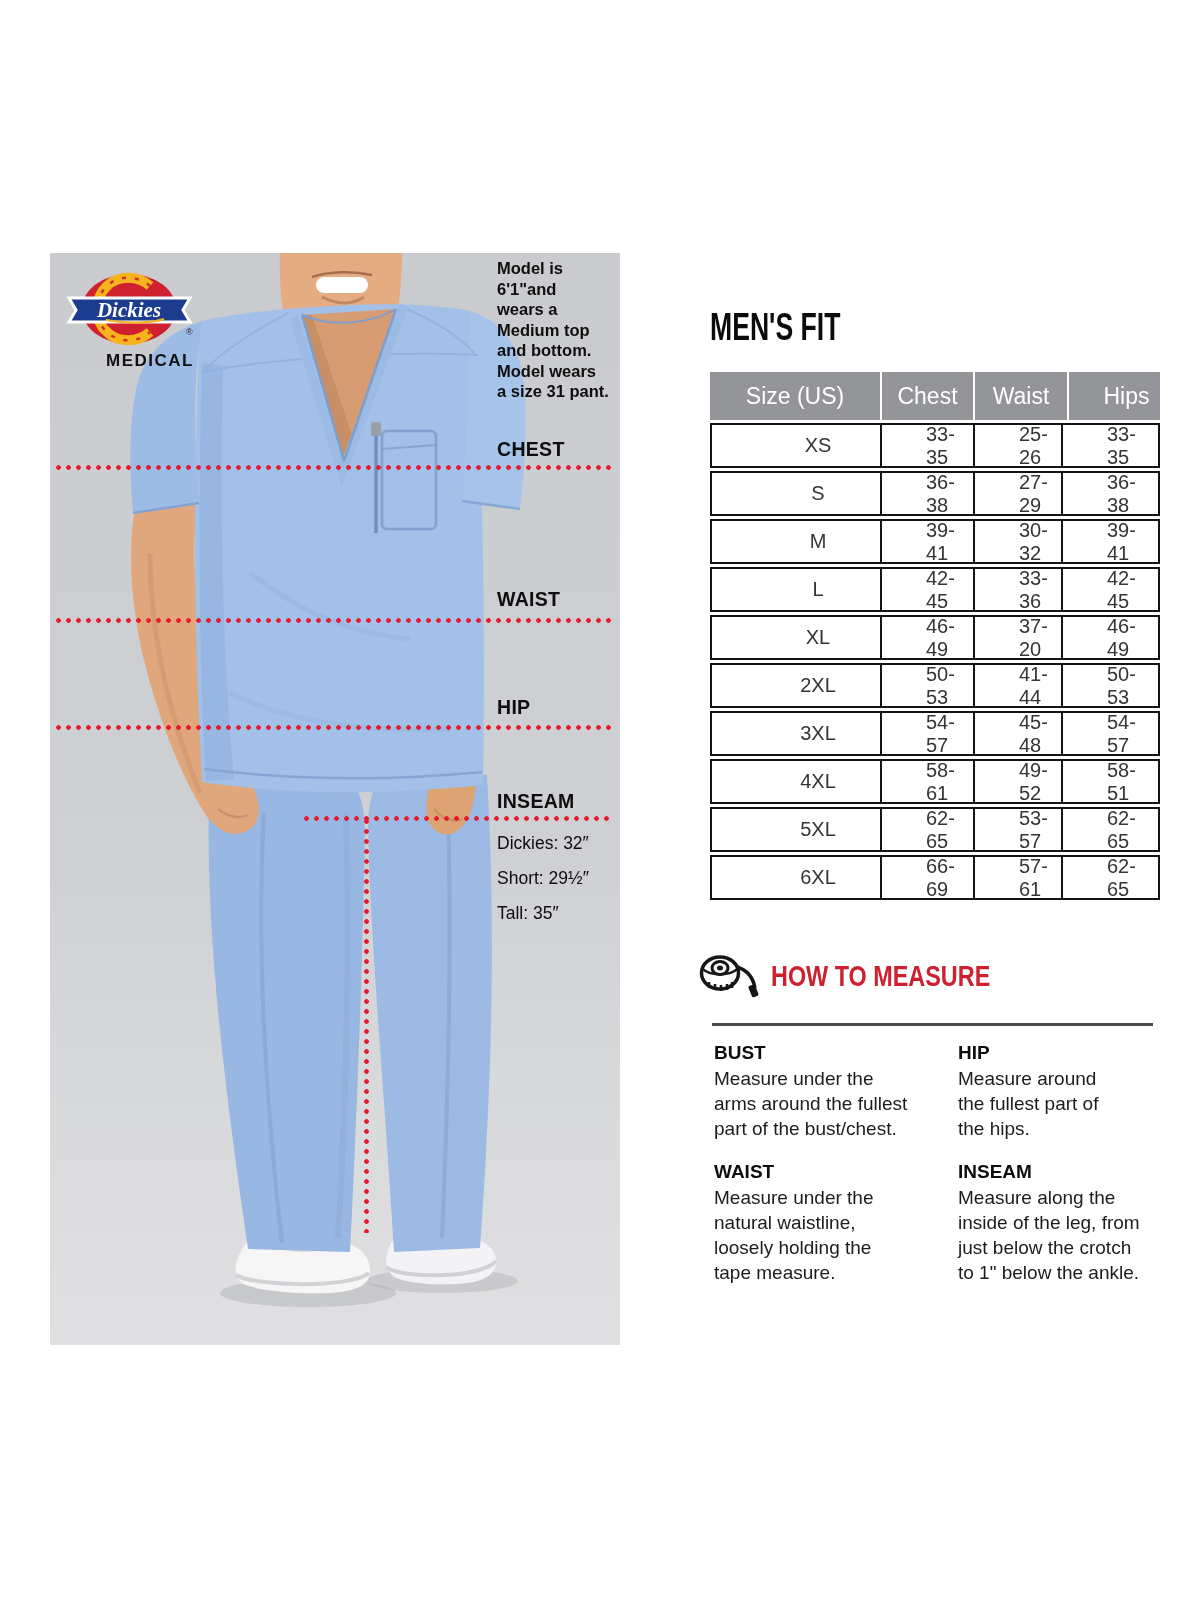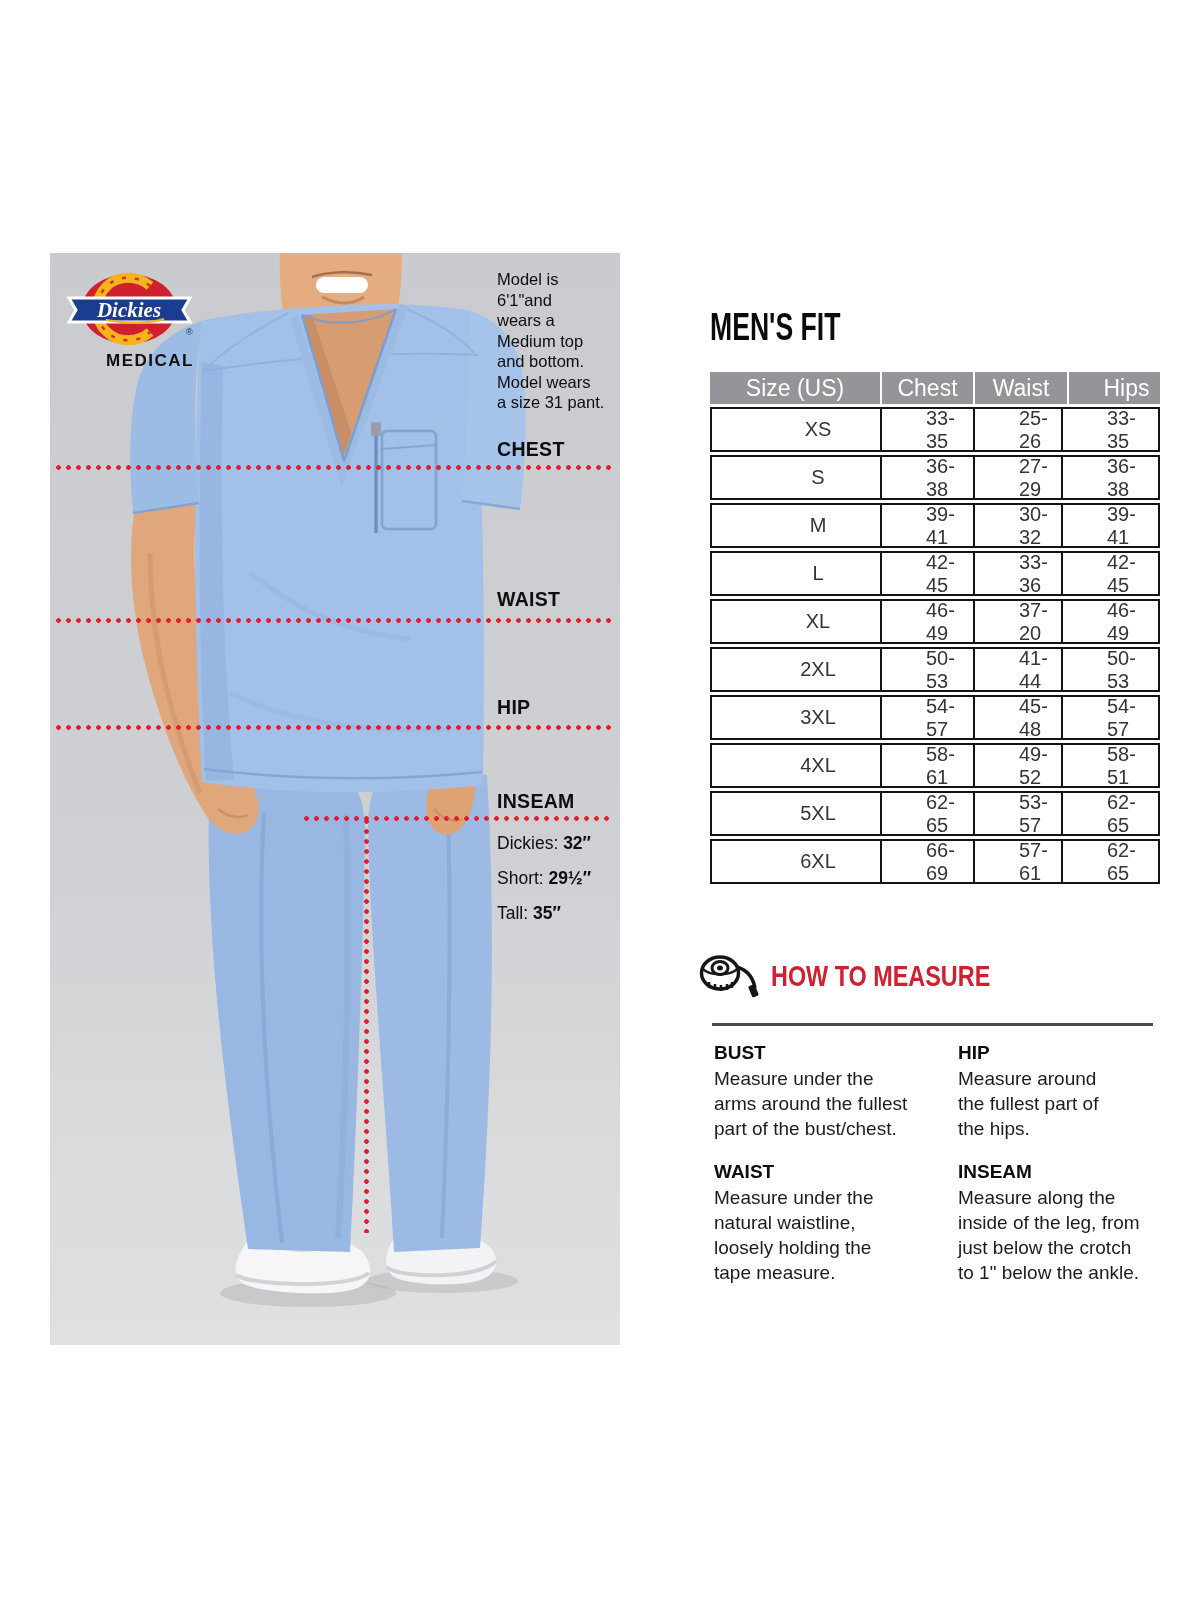--- a/index.html
+++ b/index.html
@@ -14,46 +14,46 @@
 
   
   .photo{position:absolute;left:50px;top:253px;width:570px;height:1092px;
          background:linear-gradient(180deg,#cacbce 0%,#cfd0d3 55%,#d9dadc 80%,#e0e0e2 100%);overflow:hidden;}
   .photo svg.model{position:absolute;left:0;top:0;width:570px;height:1092px;display:block;}
 
   .logo{position:absolute;left:16px;top:18px;width:128px;height:78px;}
   .logo-sub{position:absolute;left:16px;top:98px;width:128px;text-align:right;
             font-weight:bold;font-size:17px;letter-spacing:1.5px;color:#101010;}
 
-  .model-note{position:absolute;left:447px;top:16px;width:125px;font-weight:normal;
+  .model-note{position:absolute;left:447px;top:5px;width:125px;font-weight:bold;
               font-size:16.5px;line-height:20.5px;color:#0e0e0e;white-space:pre-line;}
 
   .photo-label{position:absolute;left:447px;font-weight:bold;font-size:19.5px;
                letter-spacing:.3px;color:#0e0e0e;}
   .lbl-chest{top:185px;} .lbl-waist{top:335px;} .lbl-hip{top:443px;} .lbl-inseam{top:537px;}
 
   .dot-h{position:absolute;height:5px;background-image:radial-gradient(circle at 2.5px 2.5px,var(--red) 2px,rgba(0,0,0,0) 2.6px);
          background-size:10px 5px;background-repeat:repeat-x;}
   .dot-v{position:absolute;width:5px;background-image:radial-gradient(circle at 2.5px 2.5px,var(--red) 2px,rgba(0,0,0,0) 2.6px);
          background-size:5px 10px;background-repeat:repeat-y;}
   .line-chest{left:6px;top:212px;width:558px;}
   .line-waist{left:6px;top:365px;width:558px;}
   .line-hip{left:6px;top:472px;width:558px;}
   .line-inseam{left:254px;top:563px;width:310px;}
   .line-inseam-v{left:314px;top:566px;height:414px;}
 
   .inseam-opts{position:absolute;left:447px;top:573px;font-size:17.5px;line-height:35px;color:#0e0e0e;}
-  .inseam-opts b{font-weight:bold;}
+  .inseam-opts b{font-weight:normal;}
 
   
   .mens-fit-title{position:absolute;left:710px;top:308px;font-size:38px;font-weight:bold;
                   line-height:1;transform:scaleX(.7);transform-origin:0 0;color:#0b0b0b;letter-spacing:0;}
 
   .size-table{position:absolute;left:710px;top:372px;width:450px;}
-  .t-head{display:flex;height:32px;background:var(--hdr-gray);margin-bottom:3px;}
+  .t-head{display:flex;height:48px;background:var(--hdr-gray);margin-bottom:3px;}
   .t-hcell{display:flex;align-items:center;justify-content:center;color:#fff;font-size:23px;box-sizing:border-box;}
   .t-head .c0{width:170px;} .t-head .c1{width:93px;} .t-head .c2{width:94px;} .t-head .c3{width:93px;padding-left:24px;}
   .t-head .c1,.t-head .c2,.t-head .c3{border-left:2px solid #fff;}
   .t-row{display:flex;height:45px;border:2px solid var(--ink);margin-bottom:3px;background:#fff;box-sizing:border-box;}
   .t-cell{display:flex;align-items:center;justify-content:center;font-size:20px;color:#353535;box-sizing:border-box;padding-left:44px;}
   .t-row .c0{width:168px;} .t-row .c1{width:93px;} .t-row .c2{width:88px;} .t-row .c3{width:91px;}
   .t-row .c1,.t-row .c2,.t-row .c3{border-left:2px solid var(--ink);}
 
   .htm-icon{position:absolute;left:697px;top:949px;width:64px;height:52px;}
   .htm-title{position:absolute;left:771px;top:961px;font-size:30px;font-weight:bold;line-height:1;

